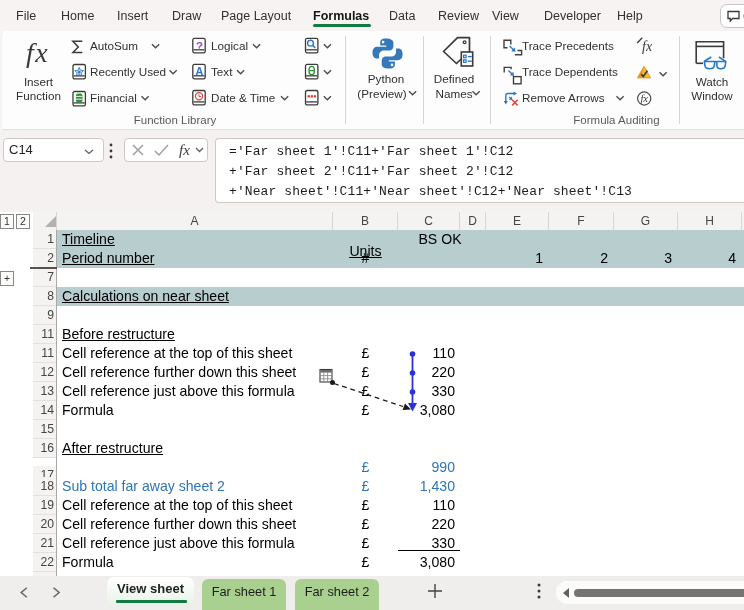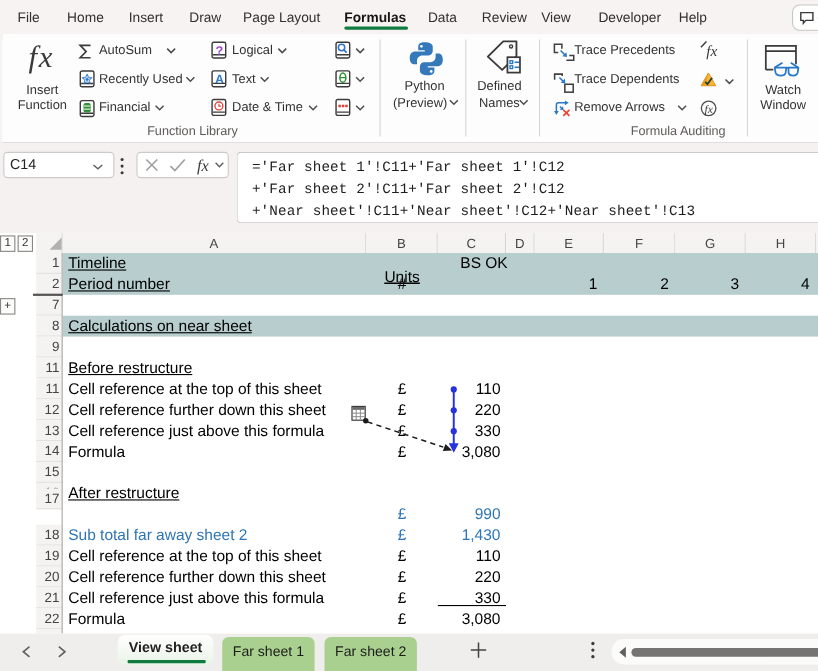--- a/index.html
+++ b/index.html
@@ -300,21 +300,21 @@
   <div class="rowhdr" style="top:56px; height:19px;">7</div>
   <div class="rowhdr" style="top:75px; height:19px;">8</div>
   <div class="rowhdr" style="top:94px; height:19px;">9</div>
   <div class="rowhdr" style="top:113px; height:19px;">11</div>
   <div class="rowhdr" style="top:132px; height:19px;">11</div>
   <div class="rowhdr" style="top:151px; height:19px;">12</div>
   <div class="rowhdr" style="top:170px; height:19px;">13</div>
   <div class="rowhdr" style="top:189px; height:19px;">14</div>
   <div class="rowhdr" style="top:208px; height:19px;">15</div>
   <div class="rowhdr" style="top:227px; height:19px;">16</div>
-  <div class="rowhdr" style="top:232px; height:19px;">17</div>
+  <div class="rowhdr" style="top:254px; height:19px;">17</div>
   <div class="rowhdr" style="top:265px; height:19px;">18</div>
   <div class="rowhdr" style="top:284px; height:19px;">19</div>
   <div class="rowhdr" style="top:303px; height:19px;">20</div>
   <div class="rowhdr" style="top:322px; height:19px;">21</div>
   <div class="rowhdr" style="top:341px; height:19px;">22</div>
   <div class="rowhdr" style="top:360px; height:4px; border-bottom:none;"></div>
   <div id="rowhdr-right"></div>
 
   <div style="position:absolute; left:30px; top:55.2px; width:27px; height:1.6px; background:#55524f;"></div>
 

